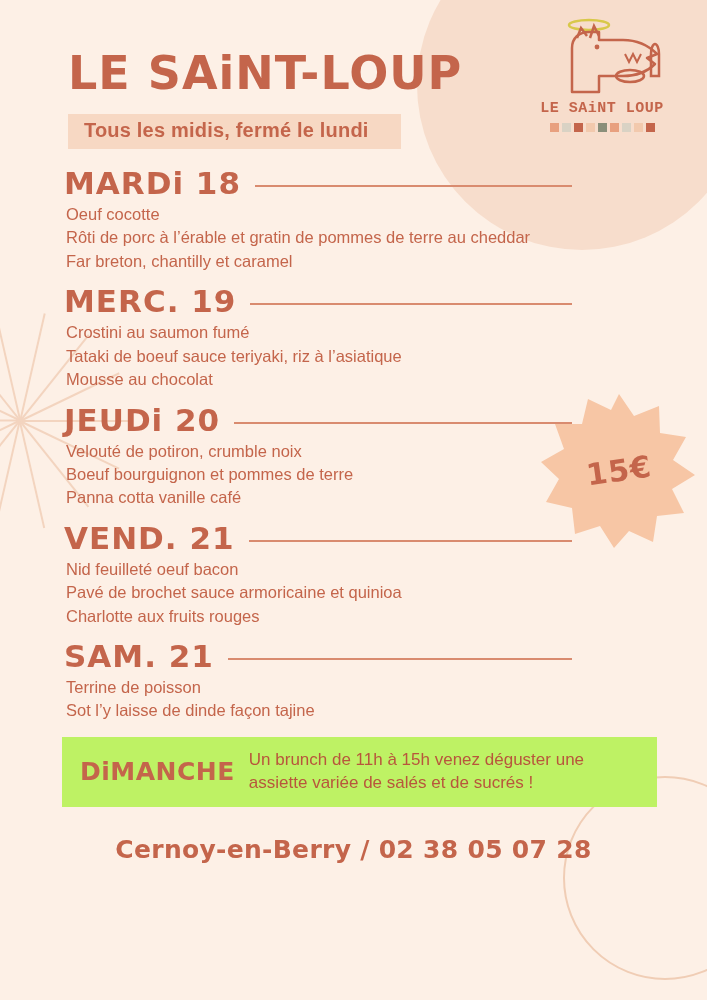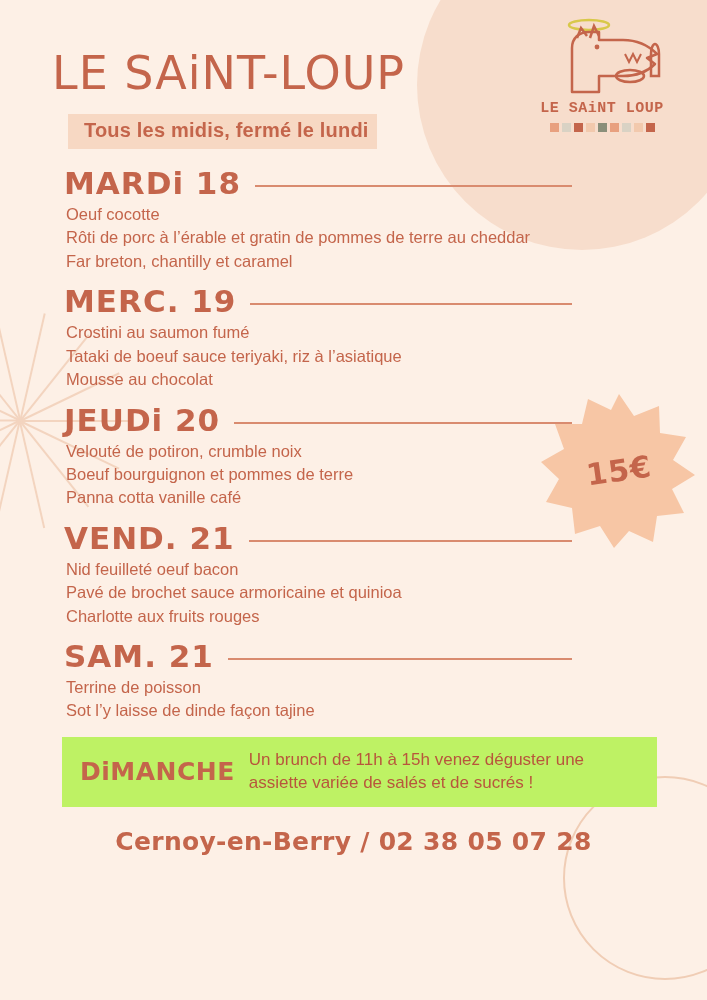--- a/index.html
+++ b/index.html
@@ -110,34 +110,34 @@
   }
 
   
   .wrap {
     position: relative;
     z-index: 2;
     padding: 0 40px;
   }
   .title {
     font-family: "DejaVu Sans", sans-serif;
-    font-weight: normal;
+    font-weight: bold;
     font-size: 46px;
     letter-spacing: 1px;
     color: #c4654b;
-    margin: 46px 0 0 12px;
+    margin: 46px 0 0 28px;
     white-space: nowrap;
   }
   .subtitle-bar {
     display: inline-block;
     background: #f7d8c3;
     color: #c4654b;
     font-size: 20px;
     font-weight: bold;
-    padding: 5px 8px 7px 16px;
+    padding: 5px 32px 7px 16px;
     margin: 14px 0 0 28px;
     letter-spacing: 0.2px;
   }
 
   
   .days { margin-top: 16px; }
   .day { margin-bottom: 10px; }
   .day-head {
     display: flex;
     align-items: center;
@@ -198,21 +198,21 @@
     font-style: italic;
     line-height: 1.5;
     color: #c4654b;
   }
   .contact {
     text-align: center;
     font-family: "DejaVu Sans", sans-serif;
     font-weight: bold;
     font-size: 25px;
     color: #c4654b;
-    margin-top: 20px;
+    margin-top: 28px;
     letter-spacing: 0.3px;
   }
 </style>
 </head>
 <body>
 
 <div class="bg-circle bg-circle-top"></div>
 <div class="bg-outline-circle"></div>
 <div class="sunburst" id="sunburst">
     <span style="transform: rotate(0deg);"></span>

